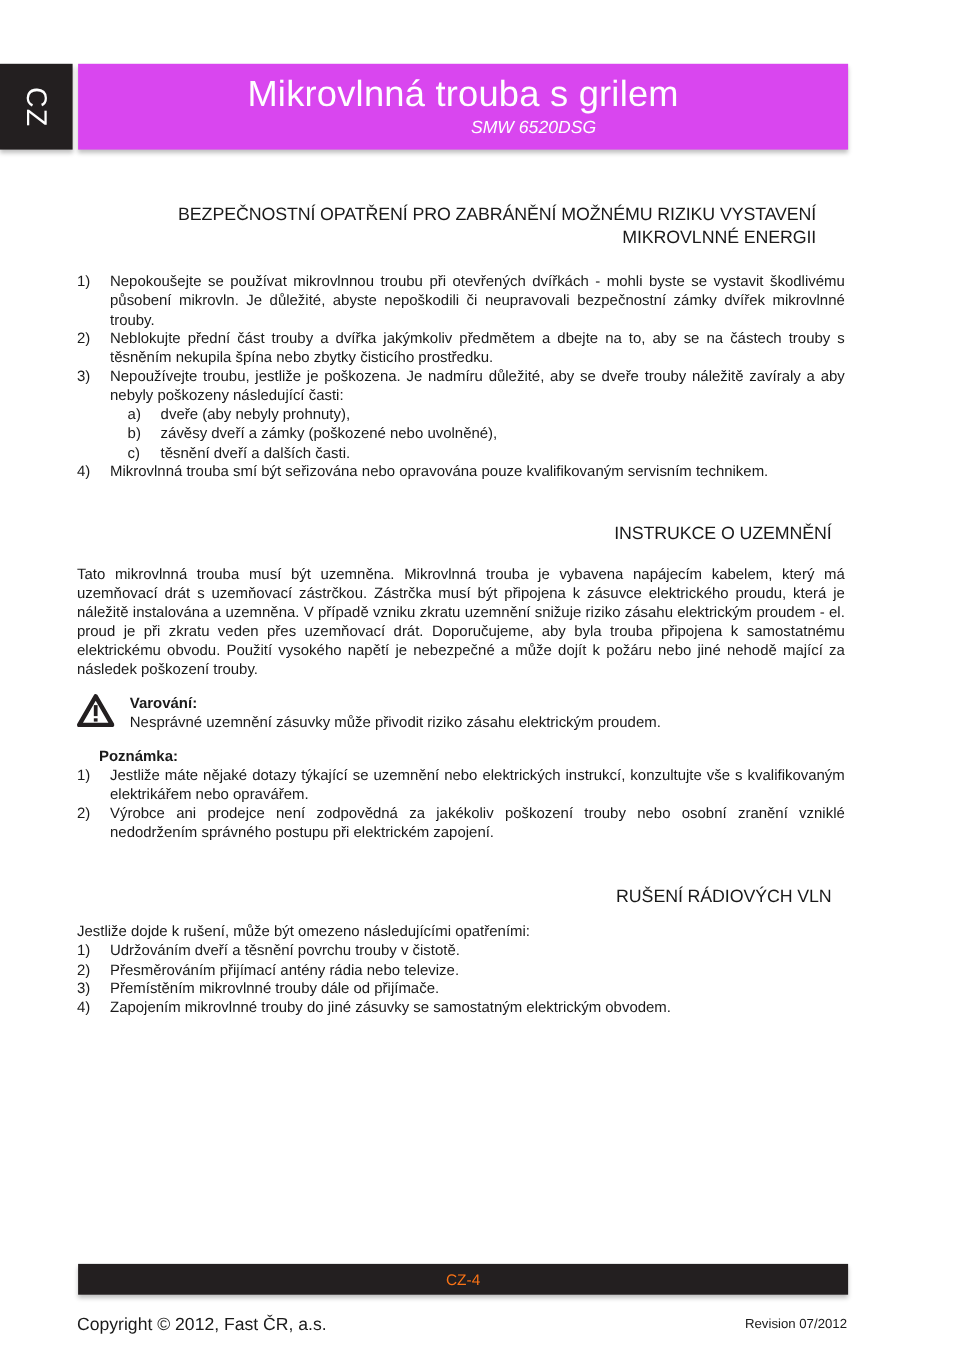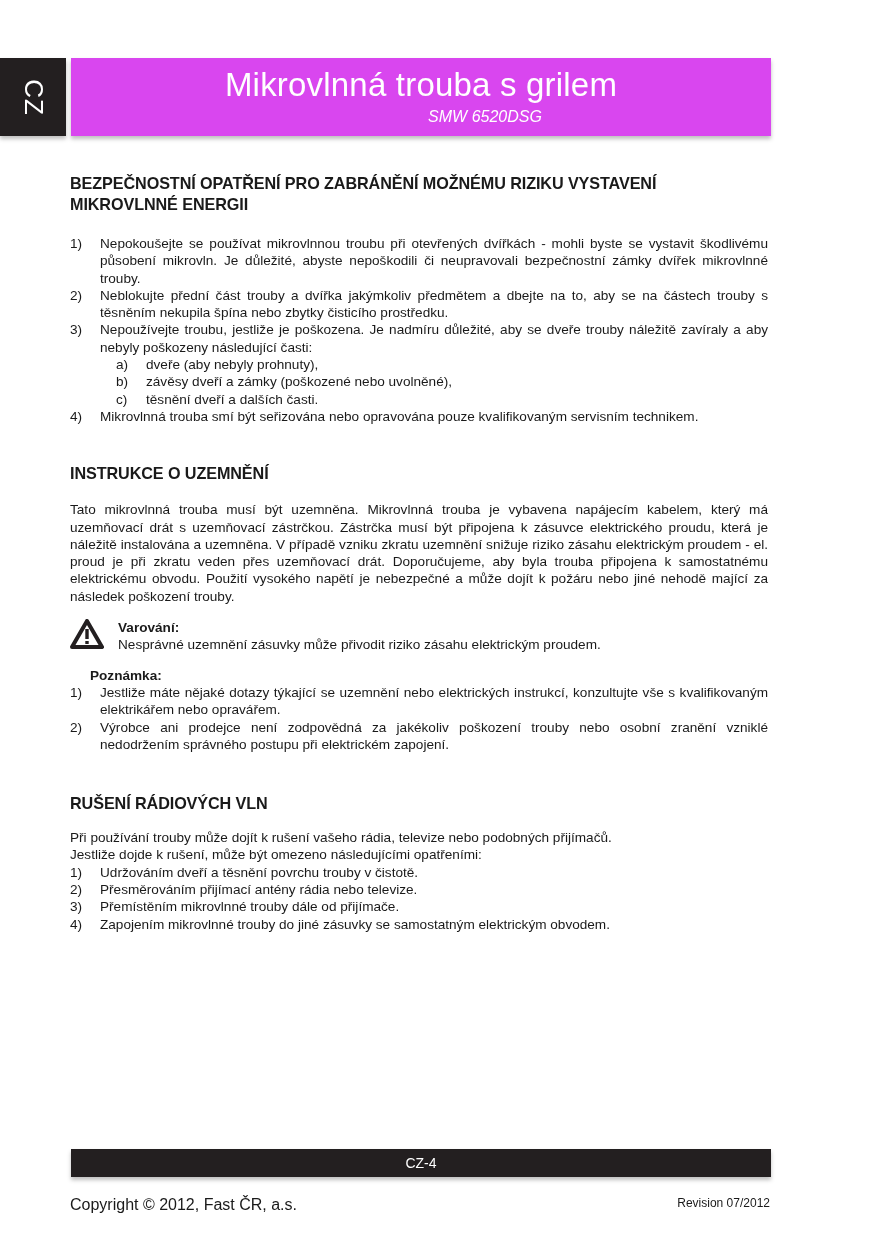--- a/index.html
+++ b/index.html
@@ -17,37 +17,37 @@
   }
   .header-bar {
     position: absolute; left: 71px; top: 58px; width: 700px; height: 78px;
     background: #d946ef; box-shadow: 0 3px 4px rgba(0,0,0,0.25);
     color: #fff; text-align: center;
   }
   .header-bar .title { position: absolute; left: 0; right: 0; top: 8px; font-size: 33px; letter-spacing: 0.2px; }
   .header-bar .model { position: absolute; left: 0; right: 0; top: 50px; font-size: 16px; padding-left: 128px; font-style: italic; }
 
   .content { position: absolute; left: 70px; top: 173px; width: 698px; font-size: 13.6px; line-height: 17.3px; }
-  h2 { font-size: 16.2px; line-height: 21px; font-weight: bold; margin: 0; letter-spacing: -0.1px; }
+  h2 { font-size: 16.2px; line-height: 21px; font-weight: normal; margin: 12px; letter-spacing: -0.1px; text-align: right; }
   .ol { margin: 0; padding: 0; list-style: none; }
   .li { display: flex; text-align: justify; }
   .li .num { width: 30px; flex: 0 0 30px; }
   .li .txt { flex: 1; }
   .sub { margin-left: 46px; }
   .sub .num { width: 30px; flex: 0 0 30px; }
   .para { text-align: justify; }
   .warn { display: flex; margin-top: 14px; }
   .warn .icon { width: 48px; flex: 0 0 48px; }
   .warn .label { font-weight: bold; }
   .note-title { font-weight: bold; margin-top: 13px; padding-left: 20px; }
 
   .footer-bar {
     position: absolute; left: 71px; top: 1149px; width: 700px; height: 28px;
     background: #231f20; box-shadow: 0 3px 4px rgba(0,0,0,0.25);
-    color: #ffffff; text-align: center; font-size: 14px; line-height: 28px;
+    color: #f97316; text-align: center; font-size: 14px; line-height: 28px;
   }
   .copyright { position: absolute; left: 70px; top: 1196px; font-size: 16px; }
   .revision { position: absolute; right: 104px; top: 1196px; font-size: 12px; }
 </style>
 </head>
 <body>
 
 <div class="lang-tab">
   <span>CZ</span>
 </div>
@@ -115,21 +115,20 @@
       <span class="num">1)</span>
       <span class="txt">Jestliže máte nějaké dotazy týkající se uzemnění nebo elektrických instrukcí, konzultujte vše s kvalifikovaným elektrikářem nebo opravářem.</span>
     </div>
     <div class="li">
       <span class="num">2)</span>
       <span class="txt">Výrobce ani prodejce není zodpovědná za jakékoliv poškození trouby nebo osobní zranění vzniklé nedodržením správného postupu při elektrickém zapojení.</span>
     </div>
   </div>
 
   <h2 style="margin-top:40px;">RUŠENÍ RÁDIOVÝCH VLN</h2>
-  <div style="margin-top:15px;">Při používání trouby může dojít k rušení vašeho rádia, televize nebo podobných přijímačů.</div>
   <div>Jestliže dojde k rušení, může být omezeno následujícími opatřeními:</div>
   <div class="ol">
     <div class="li">
       <span class="num">1)</span>
       <span class="txt">Udržováním dveří a těsnění povrchu trouby v čistotě.</span>
     </div>
     <div class="li">
       <span class="num">2)</span>
       <span class="txt">Přesměrováním přijímací antény rádia nebo televize.</span>
     </div>

